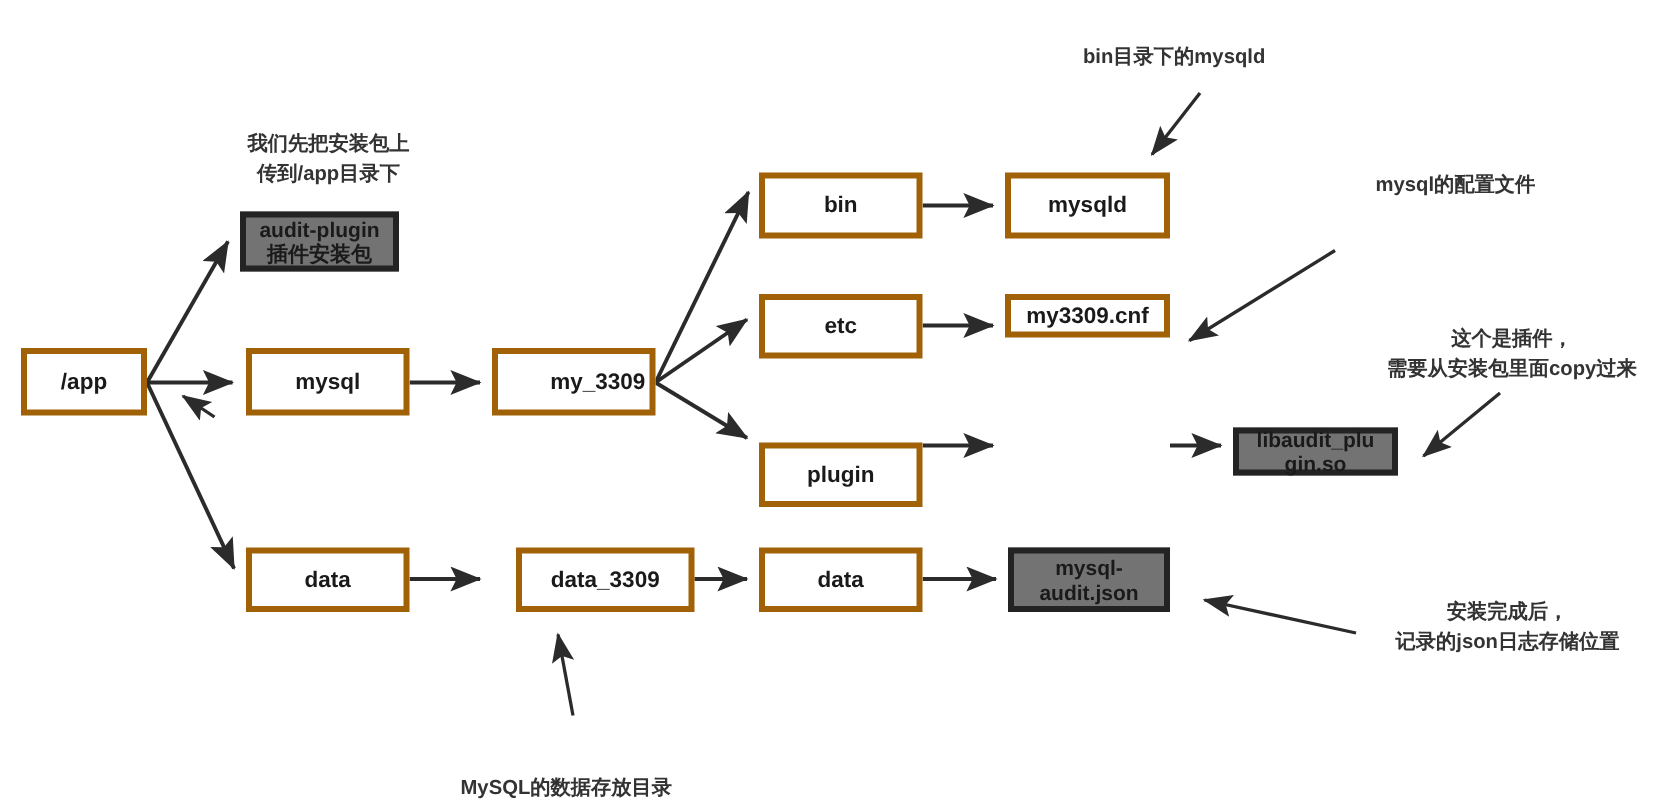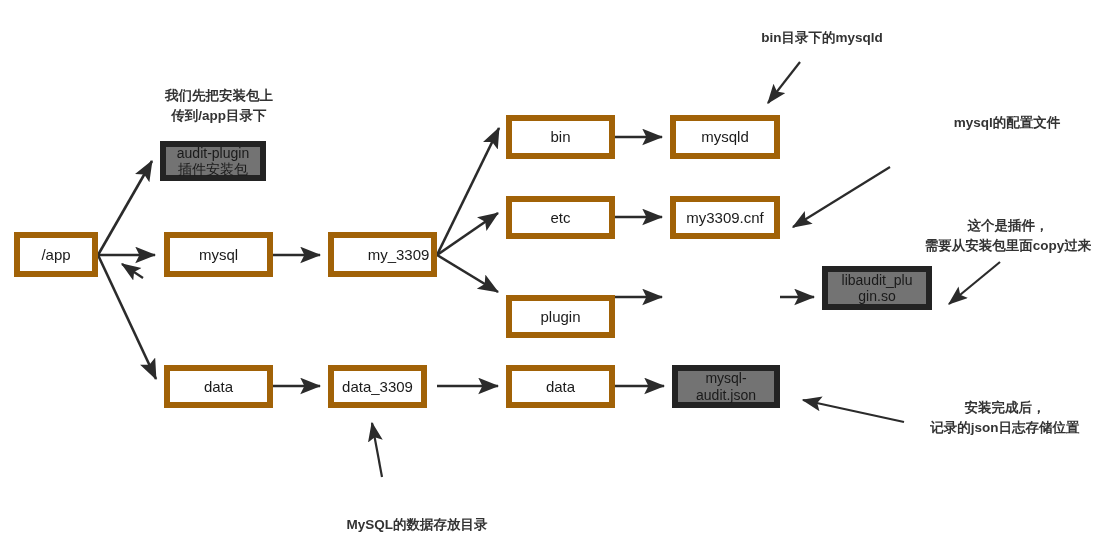--- a/index.html
+++ b/index.html
@@ -22,24 +22,24 @@
     position: absolute;
     left: 0;
     top: 0;
     width: 1109px;
     height: 533px;
     pointer-events: none;
   }
   .node {
     position: absolute;
     box-sizing: border-box;
-    border: 6px solid #a16207;
+    border: 4px solid #a16207;
     background: #ffffff;
     color: #1a1a1a;
-    font-weight: normal;
+    font-weight: bold;
     font-size: 15px;
     display: flex;
     align-items: center;
     justify-content: center;
     text-align: center;
     line-height: 1.15;
     white-space: pre-line;
   }
   .node.highlight {
     background: #737373;
@@ -47,21 +47,21 @@
   }
   .note {
     position: absolute;
     color: #333333;
     font-weight: bold;
     font-size: 13.5px;
     line-height: 1.45;
     white-space: pre-line;
   }
   .note.center { text-align: center; }
-  .note.left { text-align: center; }
+  .note.left { text-align: left; }
 </style>
 </head>
 <body>
 
 <div id="canvas">
 
   <svg id="wires" viewBox="0 0 1109 533" xmlns="http://www.w3.org/2000/svg">
     <defs>
       <marker id="ah" markerWidth="9" markerHeight="9" refX="7.6" refY="3.2" orient="auto" markerUnits="strokeWidth">
         <path d="M0,0 L8,3.2 L0,6.4 L1.6,3.2 z" fill="#2b2b2b"></path>
@@ -108,31 +108,31 @@
   <div class="node" style="left:164px;top:232px;width:109px;height:45px;">mysql</div>
 
   <div class="node" style="left:328px;top:232px;width:109px;height:45px;padding-left:32px;">my_3309</div>
 
   <div class="node" style="left:506px;top:115px;width:109px;height:44px;">bin</div>
 
   <div class="node" style="left:670px;top:115px;width:110px;height:44px;">mysqld</div>
 
   <div class="node" style="left:506px;top:196px;width:109px;height:43px;">etc</div>
 
-  <div class="node" style="left:670px;top:196px;width:110px;height:43px;">my3309.cnf</div>
+  <div class="node" style="left:670px;top:196px;width:110px;height:29px;">my3309.cnf</div>
 
   <div class="node" style="left:506px;top:276px;width:109px;height:43px;margin-top:19px;">plugin</div>
 
 
-  <div class="node highlight" style="left:822px;top:266px;width:110px;height:44px;font-size:14px;">libaudit_plu
+  <div class="node highlight" style="left:822px;top:285px;width:110px;height:32px;font-size:14px;">libaudit_plu
 gin.so</div>
 
   <div class="node" style="left:164px;top:365px;width:109px;height:43px;">data</div>
 
-  <div class="node" style="left:328px;top:365px;width:99px;height:43px;">data_3309</div>
+  <div class="node" style="left:344px;top:365px;width:119px;height:43px;">data_3309</div>
 
   <div class="node" style="left:506px;top:365px;width:109px;height:43px;">data</div>
 
   <div class="node highlight" style="left:672px;top:365px;width:108px;height:43px;font-size:14px;">mysql-
 audit.json</div>
 
   <div class="note center" style="left:133px;top:86px;width:172px;">我们先把安装包上
 传到/app目录下</div>
 
   <div class="note left" style="left:722px;top:28px;width:200px;">bin目录下的mysqld</div>

